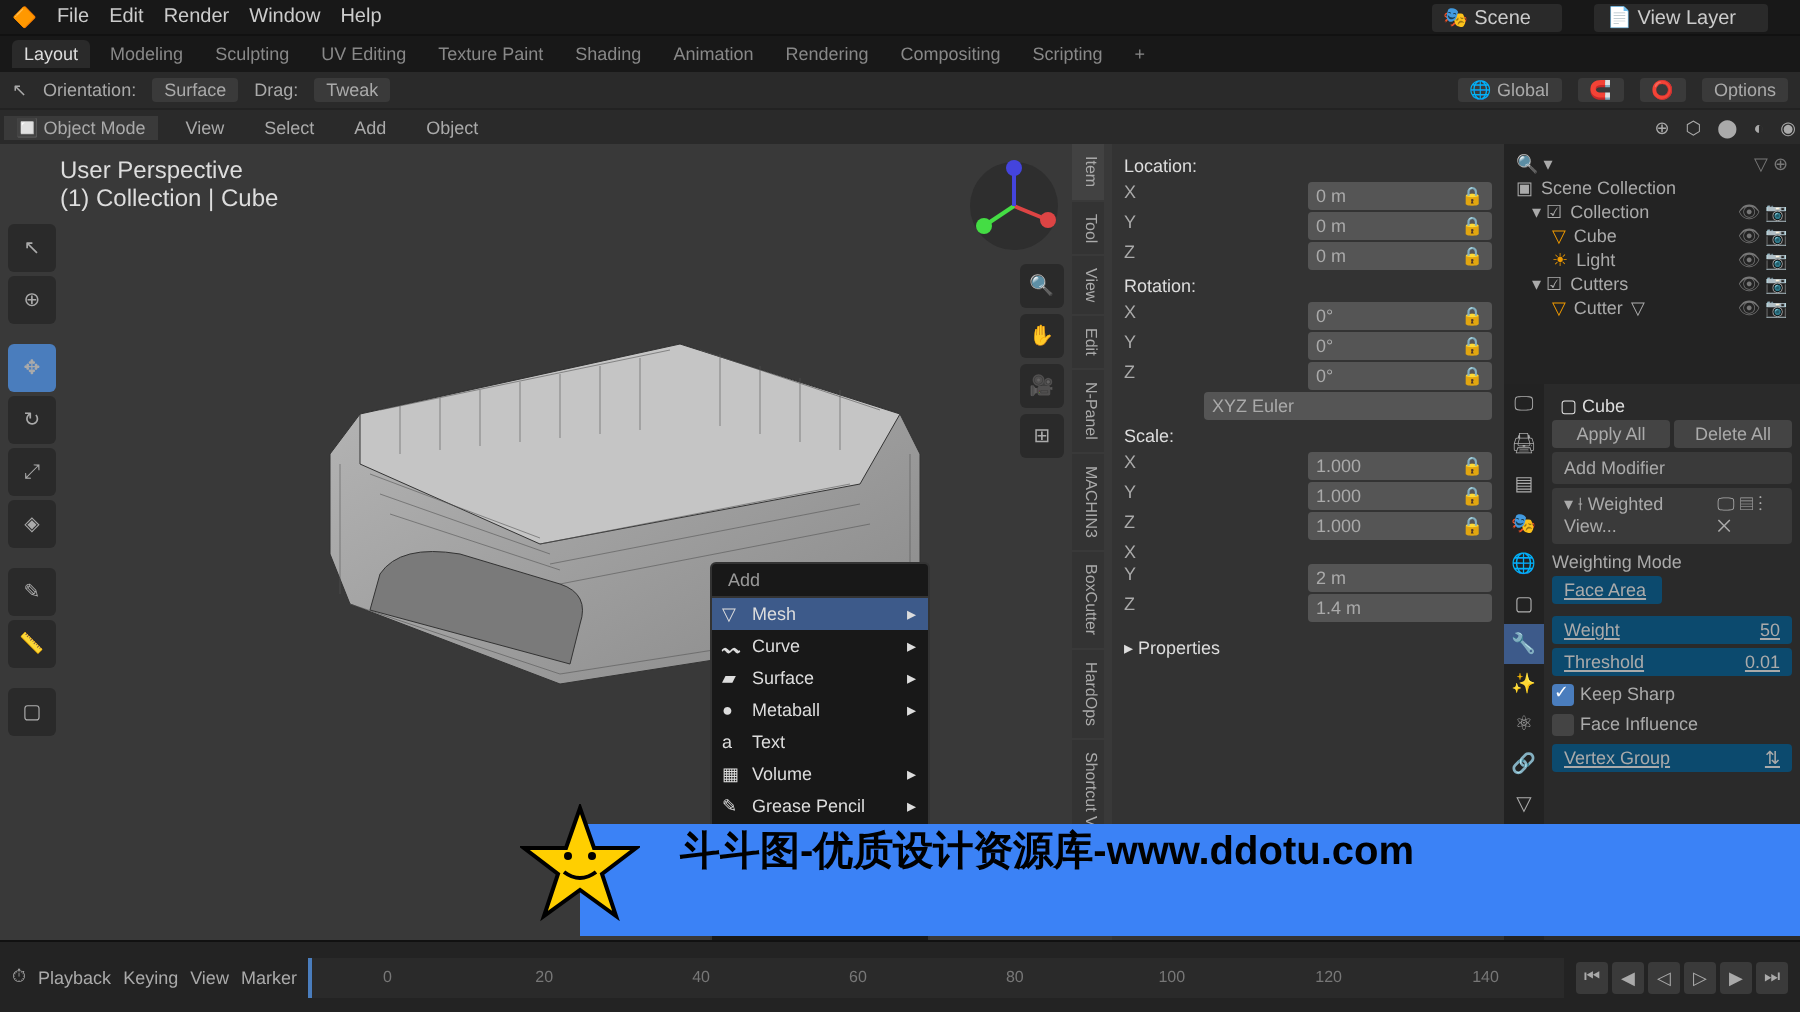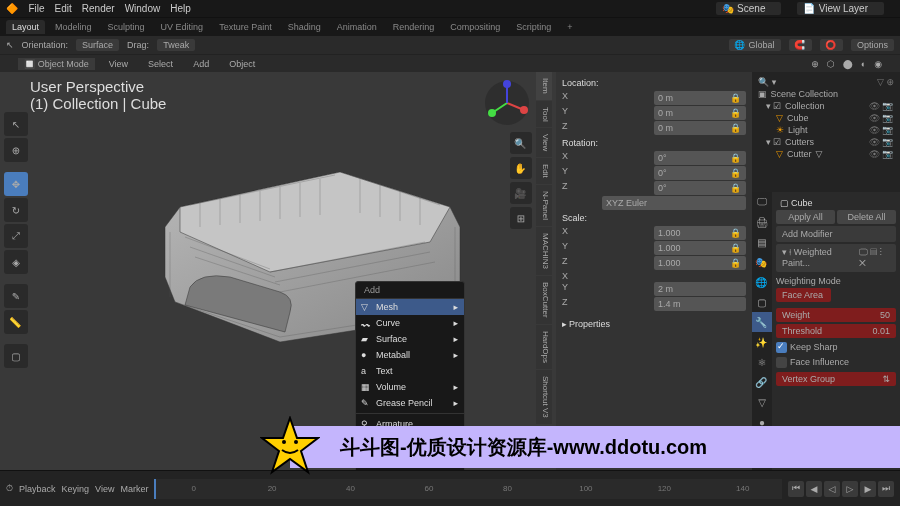--- a/index.html
+++ b/index.html
@@ -6,26 +6,26 @@
 body { width: 900px; height: 506px; background: #1a1a1a; color: #aaa; font-size: 10px; overflow: hidden; position: relative; }
 .topbar { height: 18px; background: #181818; display: flex; align-items: center; padding: 0 6px; border-bottom: 1px solid #111; }
 .topbar span { margin-right: 10px; color: #ccc; font-size: 10px; }
 .topbar .right { margin-left: auto; display: flex; gap: 6px; }
 .topbar .right .box { background: #2a2a2a; padding: 1px 6px; border-radius: 2px; }
 .workspace-tabs { height: 18px; background: #181818; display: flex; align-items: center; padding: 0 6px; gap: 4px; }
 .workspace-tabs span { padding: 2px 6px; font-size: 9px; color: #888; border-radius: 3px 3px 0 0; }
 .workspace-tabs .active { background: #2a2a2a; color: #ddd; }
 .toolbar2 { height: 18px; background: #2a2a2a; display: flex; align-items: center; padding: 0 6px; gap: 8px; font-size: 9px; }
 .toolbar2 .item { background: #3a3a3a; padding: 1px 6px; border-radius: 2px; }
-.toolbar3 { height: 18px; background: #2a2a2a; display: flex; align-items: center; padding: 0 18px; gap: 8px; font-size: 9px; border-top: 1px solid #222; }
+.toolbar3 { height: 18px; background: #2a2a2a; display: flex; align-items: center; padding: 0 2px; gap: 8px; font-size: 9px; border-top: 1px solid #222; }
 .toolbar3 .item { padding: 1px 6px; }
 .main { display: flex; height: 398px; }
 .viewport { flex: 1; background: #393939; position: relative; overflow: hidden; }
 .mesh { position: absolute; left: 140px; top: 85px; width: 350px; height: 190px; }
-.info { position: absolute; top: 6px; left: 30px; font-size: 15px; color: #ddd; }
+.info { position: absolute; top: 6px; left: 30px; font-size: 12px; color: #ddd; }
 .left-tools { position: absolute; left: 4px; top: 40px; display: flex; flex-direction: column; gap: 2px; }
 .left-tools .tool { width: 24px; height: 24px; background: #2a2a2a; border-radius: 3px; display: flex; align-items: center; justify-content: center; color: #aaa; }
 .left-tools .tool.active { background: #4a7dbd; }
 .gizmo { position: absolute; right: 220px; top: 6px; width: 50px; height: 50px; }
 .fixed-tools { position: absolute; right: 220px; top: 60px; display: flex; flex-direction: column; gap: 3px; }
 .fixed-tools .tool { width: 22px; height: 22px; background: #2a2a2a; border-radius: 3px; display: flex; align-items: center; justify-content: center; }
 .context-menu { position: absolute; left: 355px; top: 209px; width: 110px; background: #181818; border: 1px solid #333; border-radius: 3px; }
 .context-menu .header { padding: 3px 8px; font-size: 9px; color: #999; border-bottom: 1px solid #333; }
 .context-menu .mi { padding: 3px 8px 3px 20px; font-size: 9px; color: #ddd; position: relative; }
 .context-menu .mi.hl { background: #3d5a8a; }
@@ -44,29 +44,29 @@
 .outliner { width: 148px; background: #232323; padding: 4px; font-size: 9px; }
 .outliner .item { padding: 1px 2px; display: flex; align-items: center; gap: 4px; }
 .outliner .icons { margin-left: auto; display: flex; gap: 2px; color: #777; }
 .props { background: #2a2a2a; flex: 1; display: flex; }
 .props-tabs { width: 20px; background: #222; display: flex; flex-direction: column; }
 .props-tabs .pt { width: 20px; height: 20px; display: flex; align-items: center; justify-content: center; font-size: 10px; }
 .props-content { flex: 1; padding: 4px; font-size: 9px; }
 .props-content .hdr { padding: 2px 4px; color: #ddd; }
 .props-content .btn-row { display: flex; gap: 2px; }
 .props-content .btn { flex: 1; background: #444; padding: 2px 4px; text-align: center; border-radius: 2px; }
-.props-content .field { background: #7f1d1d; padding: 2px 6px; margin: 2px 0; border-radius: 2px; display: flex; justify-content: space-between; }
+.props-content .field { background: #0c4a6e; padding: 2px 6px; margin: 2px 0; border-radius: 2px; display: flex; justify-content: space-between; text-decoration: underline; }
 .props-content .dropdown { background: #3a3a3a; padding: 3px 6px; margin: 2px 0; border-radius: 2px; }
 .rightcol { width: 148px; display: flex; flex-direction: column; }
 .timeline { height: 36px; background: #232323; display: flex; align-items: center; padding: 0 6px; gap: 6px; font-size: 9px; border-top: 1px solid #111; }
 .timeline .scrub { flex: 1; height: 20px; background: #2a2a2a; display: flex; align-items: center; position: relative; }
 .timeline .tick { flex: 1; text-align: center; color: #777; font-size: 8px; }
 .timeline .controls { display: flex; gap: 2px; }
 .timeline .controls .c { width: 16px; height: 16px; background: #3a3a3a; border-radius: 2px; display: flex; align-items: center; justify-content: center; }
-.banner { position: absolute; bottom: 38px; left: 290px; right: 0; height: 42px; background: #c4b5fd; display: flex; align-items: center; padding-left: 50px; }
+.banner { position: absolute; bottom: 38px; left: 290px; right: 0; height: 56px; background: #3b82f6; display: flex; padding-left: 50px; }
 .banner .star { position: absolute; left: -30px; width: 60px; height: 60px; top: -10px; }
 .banner .txt { color: #000; font-size: 20px; font-weight: bold; }
 .cb { width: 11px; height: 11px; background: #4a7dbd; display: inline-block; border-radius: 2px; vertical-align: middle; margin-right: 3px; position: relative; }
 .cb::after { content: '✓'; position: absolute; left: 1px; top: -1px; font-size: 9px; color: #fff; }
 .cb.off { background: #444; }
 .cb.off::after { content: ''; }
 </style>
 </head>
 <body>
 
@@ -325,21 +325,21 @@
         <div class="pt">▦</div>
       </div>
       <div class="props-content">
         <div class="hdr">▢ <span>Cube</span></div>
         <div class="btn-row">
           <div class="btn">Apply All</div>
           <div class="btn">Delete All</div>
         </div>
         <div class="dropdown">Add Modifier</div>
         <div class="dropdown" style="display:flex;justify-content:space-between">
-          <span>▾ ⟊ <span>Weighted Paint...</span></span>
+          <span>▾ ⟊ <span>Weighted View...</span></span>
             <span>🖵 ▤ ⋮ ✕</span>
         </div>
         <div style="padding:2px 0"><span>Weighting Mode</span> <span class="field" style="display:inline-block;width:55px">Face Area</span></div>
         <div class="field">
             <span>Weight</span>
             <span>50</span>
           </div>
         <div class="field">
             <span>Threshold</span>
             <span>0.01</span>

